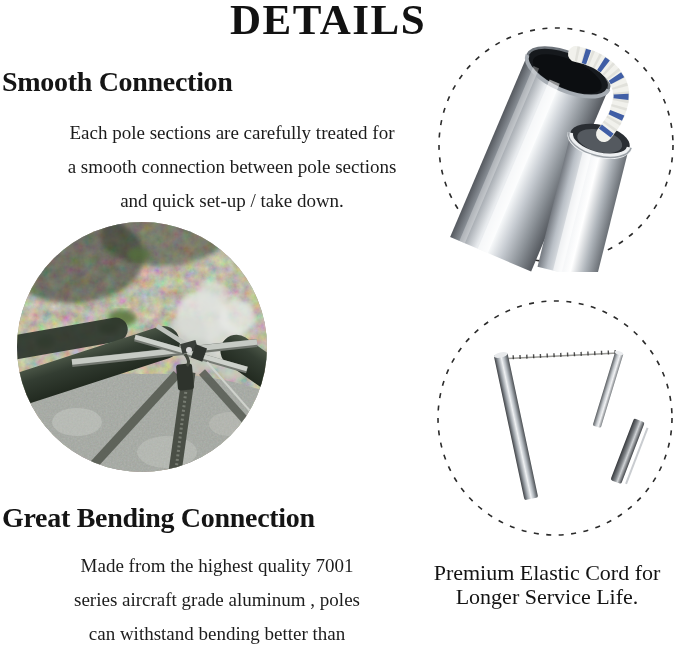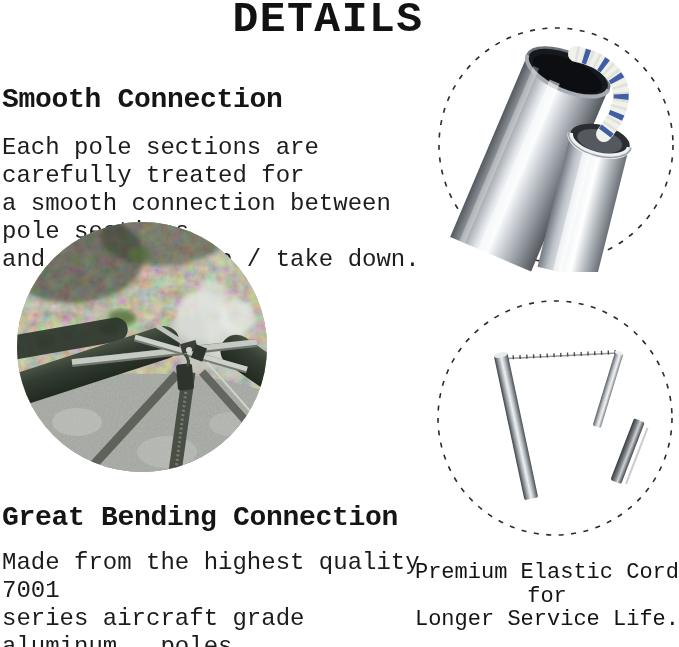--- a/index.html
+++ b/index.html
@@ -1,47 +1,47 @@
 <!DOCTYPE html>
 <html><head>
 <meta charset="utf-8">
 <style>
   html,body{margin:0;padding:0;background:#ffffff;}
   #stage{
     position:relative;width:679px;height:647px;background:#ffffff;
-    font-family:Liberation Mono, monospace;color:#1c1c1c;
+    font-family:Liberation Serif, serif;color:#1c1c1c;
     overflow:hidden;
   }
   .abs{position:absolute;}
   .title{
     font-size:43px;font-weight:700;letter-spacing:1.5px;color:#121212;line-height:1;
   }
   .heading{
     font-size:28px;font-weight:700;letter-spacing:-0.3px;color:#151515;line-height:1;
   }
   .body-text{
-    font-size:24px;line-height:28px;color:#1c1c1c;white-space:pre-line;
+    font-size:19px;line-height:34px;color:#1c1c1c;white-space:pre-line;text-align:center;
   }
   .caption{
     font-size:22px;line-height:23.5px;color:#141414;text-align:center;white-space:pre-line;
   }
   .photo-circle{
     width:250px;height:250px;border-radius:50%;overflow:hidden;background:#9b988e;
     filter:blur(0.4px);
   }
   .dashed{fill:none;stroke:#2b2b2b;stroke-width:1.6;stroke-dasharray:5 7.5;}
 </style>
 </head>
 <body>
 
 <div id="stage">
 
   <div class="abs title" style="left:328px;top:-2px;transform:translateX(-50%);">DETAILS</div>
 
-  <div class="abs" style="left:2px;top:86px;">
+  <div class="abs" style="left:2px;top:68px;">
     <div class="heading">Smooth Connection</div>
     <div class="body-text" style="margin-top:20px;width:460px;">Each pole sections are carefully treated for
 a smooth connection between pole sections
 and quick set-up / take down.</div>
   </div>
 
   <svg class="abs" style="left:430px;top:20px;" width="252" height="252" viewBox="0 0 252 252">
     <defs>
       <linearGradient id="mg1" x1="0" y1="0" x2="1" y2="0">
         <stop offset="0" stop-color="#55595f"></stop>

